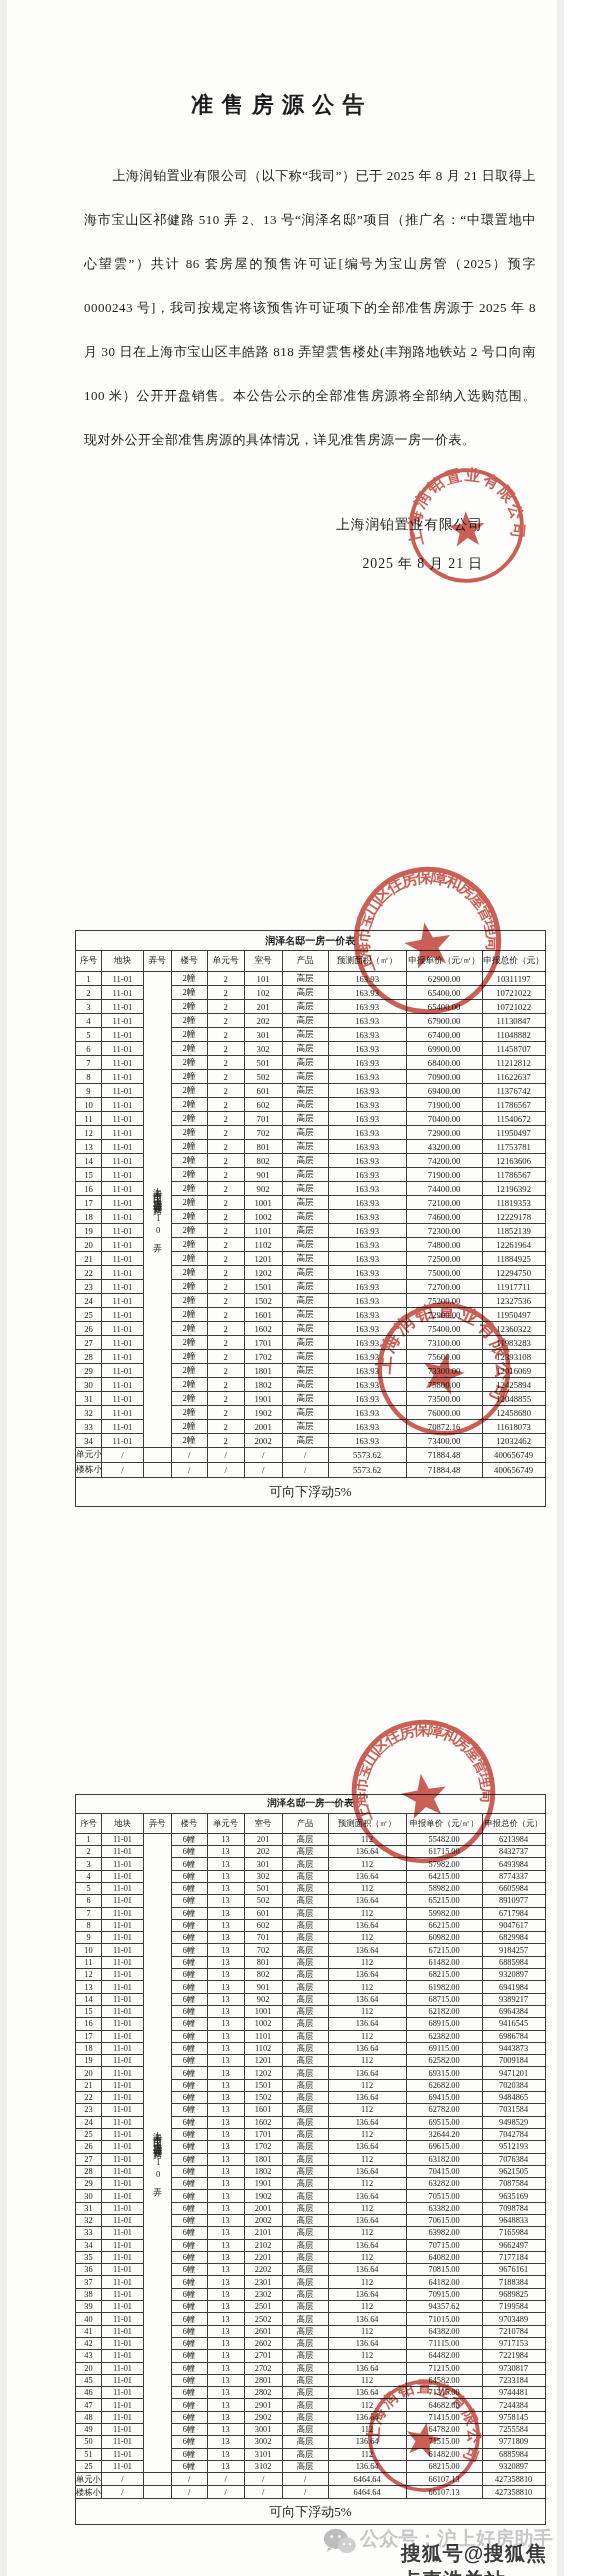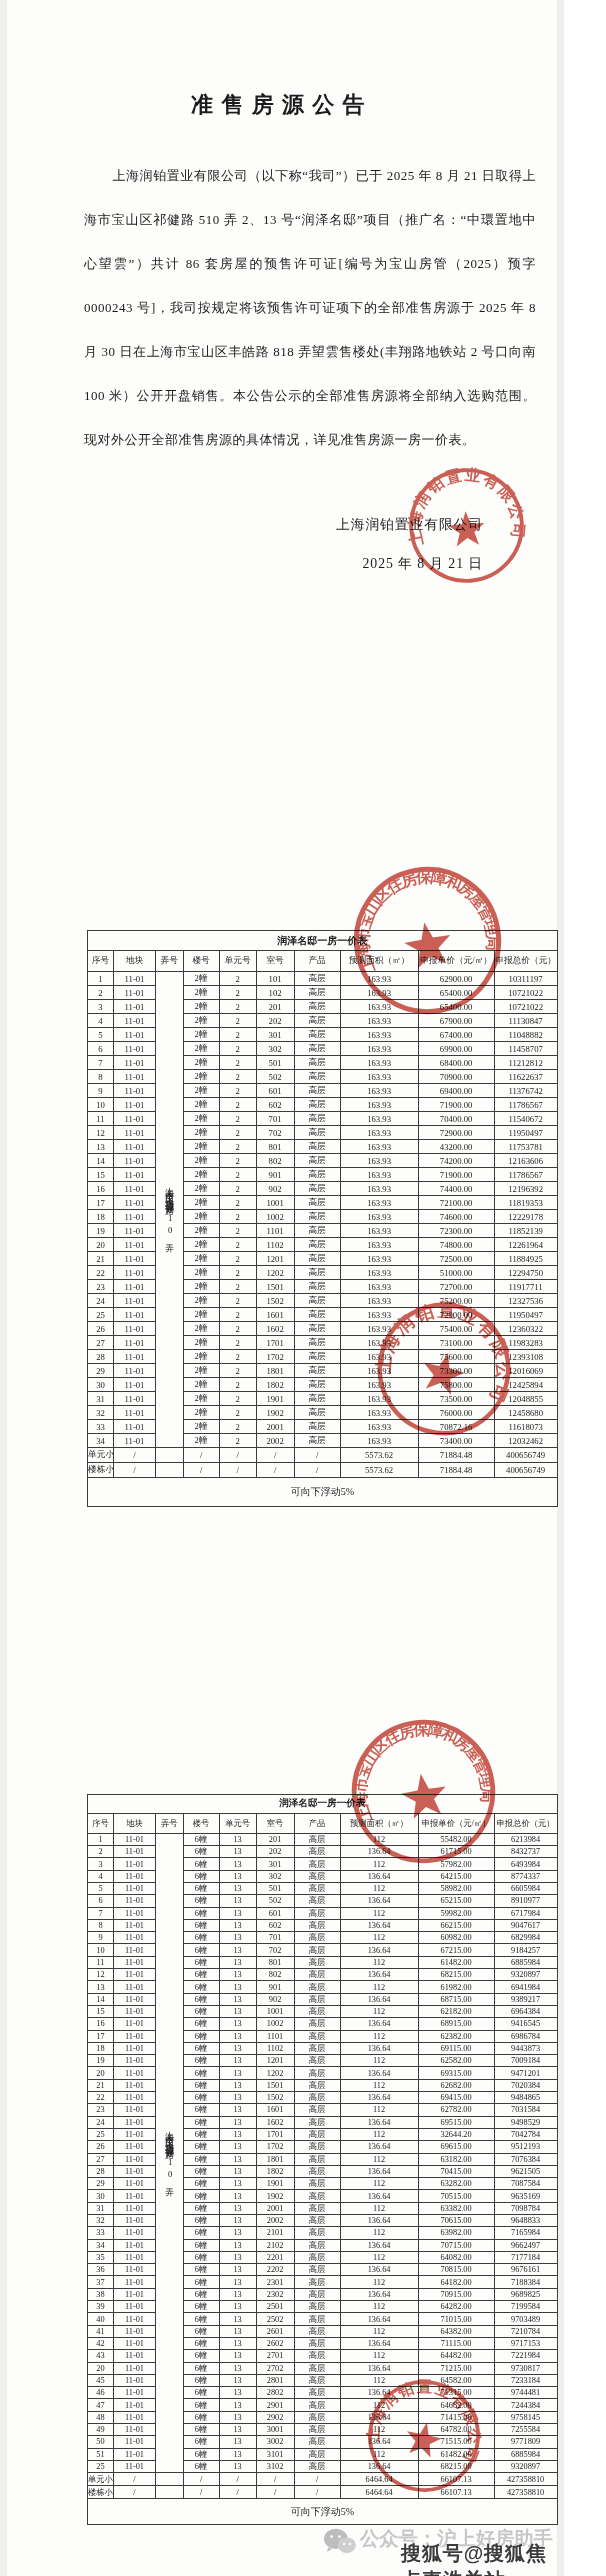--- a/index.html
+++ b/index.html
@@ -9,39 +9,39 @@
   .edge.l{left:0}.edge.r{right:0}
 
   .doc-title{position:absolute;left:0;top:90px;width:100%;text-align:center;
              font-size:22px;font-weight:bold;letter-spacing:8.3px;}
   .doc-body{position:absolute;left:84px;top:154px;width:452px;font-size:13px;
             line-height:44px;text-align:justify;text-indent:28.5px;letter-spacing:0.5px;}
   .sig{position:absolute;right:81px;text-align:center;font-size:13.8px;letter-spacing:0.9px;}
   .sig.c{top:516px;} .sig.d{top:555px;}
 
   
-  .ptable{position:absolute;border-collapse:collapse;table-layout:fixed;background:transparent;z-index:1;margin-left:12px;}
+  .ptable{position:absolute;border-collapse:collapse;table-layout:fixed;background:transparent;z-index:1;}
   .ptable th,.ptable td{border:0.9px solid #3c3c3c;text-align:center;vertical-align:middle;
             padding:0;overflow:hidden;white-space:nowrap;font-weight:normal;}
   .ptable .tt{font-weight:bold;}
   #t0{left:75px;top:930px;width:470px;font-size:8.7px;}
   #t0 .tt{height:19.3px;font-size:10px;}
   #t0 .hr th{height:20px;font-size:8.7px;}
   #t0 tbody tr{height:14px;}
   #t0 tbody tr.sub{height:14.7px;}
   #t0 tbody tr.foot{height:29px;}
   #t1{left:75px;top:1794px;width:470px;font-size:8.3px;}
   #t1 .tt{height:17.5px;font-size:9.6px;}
   #t1 .hr th{height:19.3px;font-size:8.3px;}
   #t1 tbody tr{height:12.3px;}
   #t1 tbody tr.sub{height:13px;}
   #t1 tbody tr.foot{height:26px;}
   .ptable td.lane{writing-mode:vertical-rl;text-orientation:upright;letter-spacing:1.8px;
             font-size:8.7px;line-height:1.1;white-space:normal;}
-  .ptable tr.foot td{font-size:10px;}
+  .ptable tr.foot td{font-size:13px;}
 
   
   .seal{position:absolute;z-index:3;opacity:.8;mix-blend-mode:multiply;pointer-events:none;}
   .seal svg{width:100%;height:100%;}
   #seal-sign{left:407px;top:466px;width:119px;height:119px;transform:rotate(-4deg);}
   #seal-gov1{left:351px;top:864px;width:153px;height:153px;transform:rotate(-10deg);}
   #seal-co1{left:375px;top:1300px;width:138px;height:138px;transform:rotate(14deg);}
   #seal-gov2{left:349px;top:1717px;width:149px;height:149px;transform:rotate(-9deg);}
   #seal-co2{left:366px;top:2378px;width:116px;height:116px;transform:rotate(12deg);}
 
@@ -370,21 +370,21 @@
           <td>11884925</td>
         </tr>
         <tr>
           <td>22</td>
           <td>11-01</td>
           <td>2幢</td>
           <td>2</td>
           <td>1202</td>
           <td>高层</td>
           <td>163.93</td>
-          <td>51000.00</td>
+          <td>75000.00</td>
           <td>12294750</td>
         </tr>
         <tr>
           <td>23</td>
           <td>11-01</td>
           <td>2幢</td>
           <td>2</td>
           <td>1501</td>
           <td>高层</td>
           <td>163.93</td>
@@ -993,21 +993,21 @@
           <td>9689825</td>
         </tr>
         <tr>
           <td>39</td>
           <td>11-01</td>
           <td>6幢</td>
           <td>13</td>
           <td>2501</td>
           <td>高层</td>
           <td>112</td>
-          <td>64282.00</td>
+          <td>94357.62</td>
           <td>7199584</td>
         </tr>
         <tr>
           <td>40</td>
           <td>11-01</td>
           <td>6幢</td>
           <td>13</td>
           <td>2502</td>
           <td>高层</td>
           <td>136.64</td>

